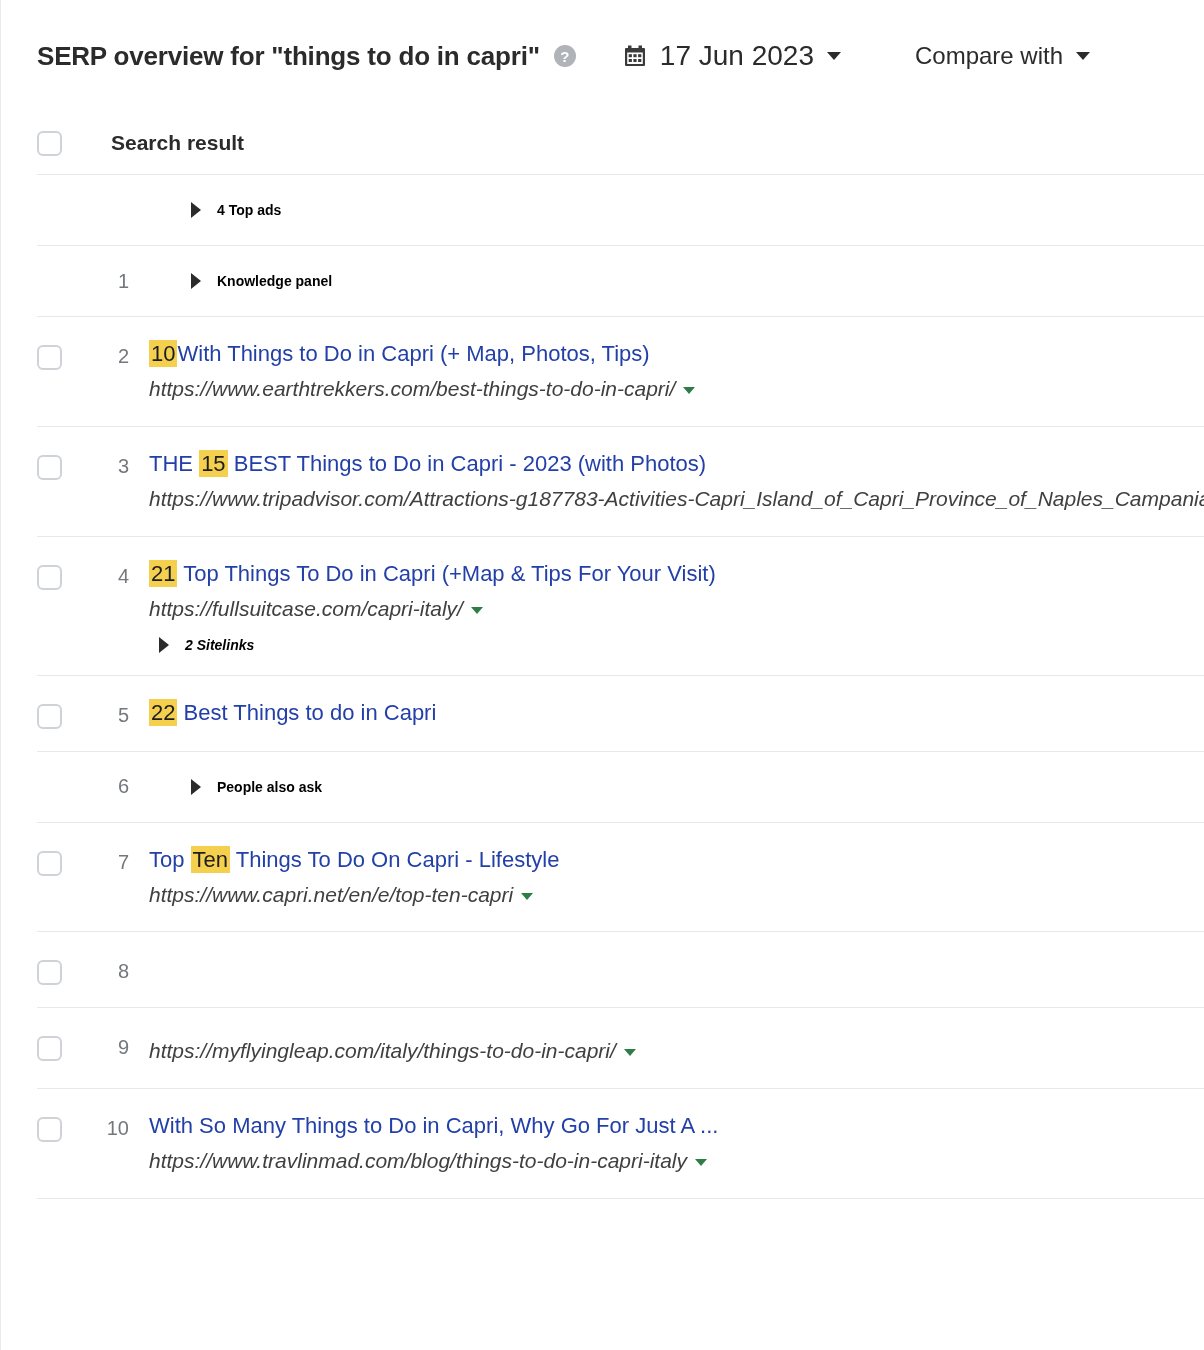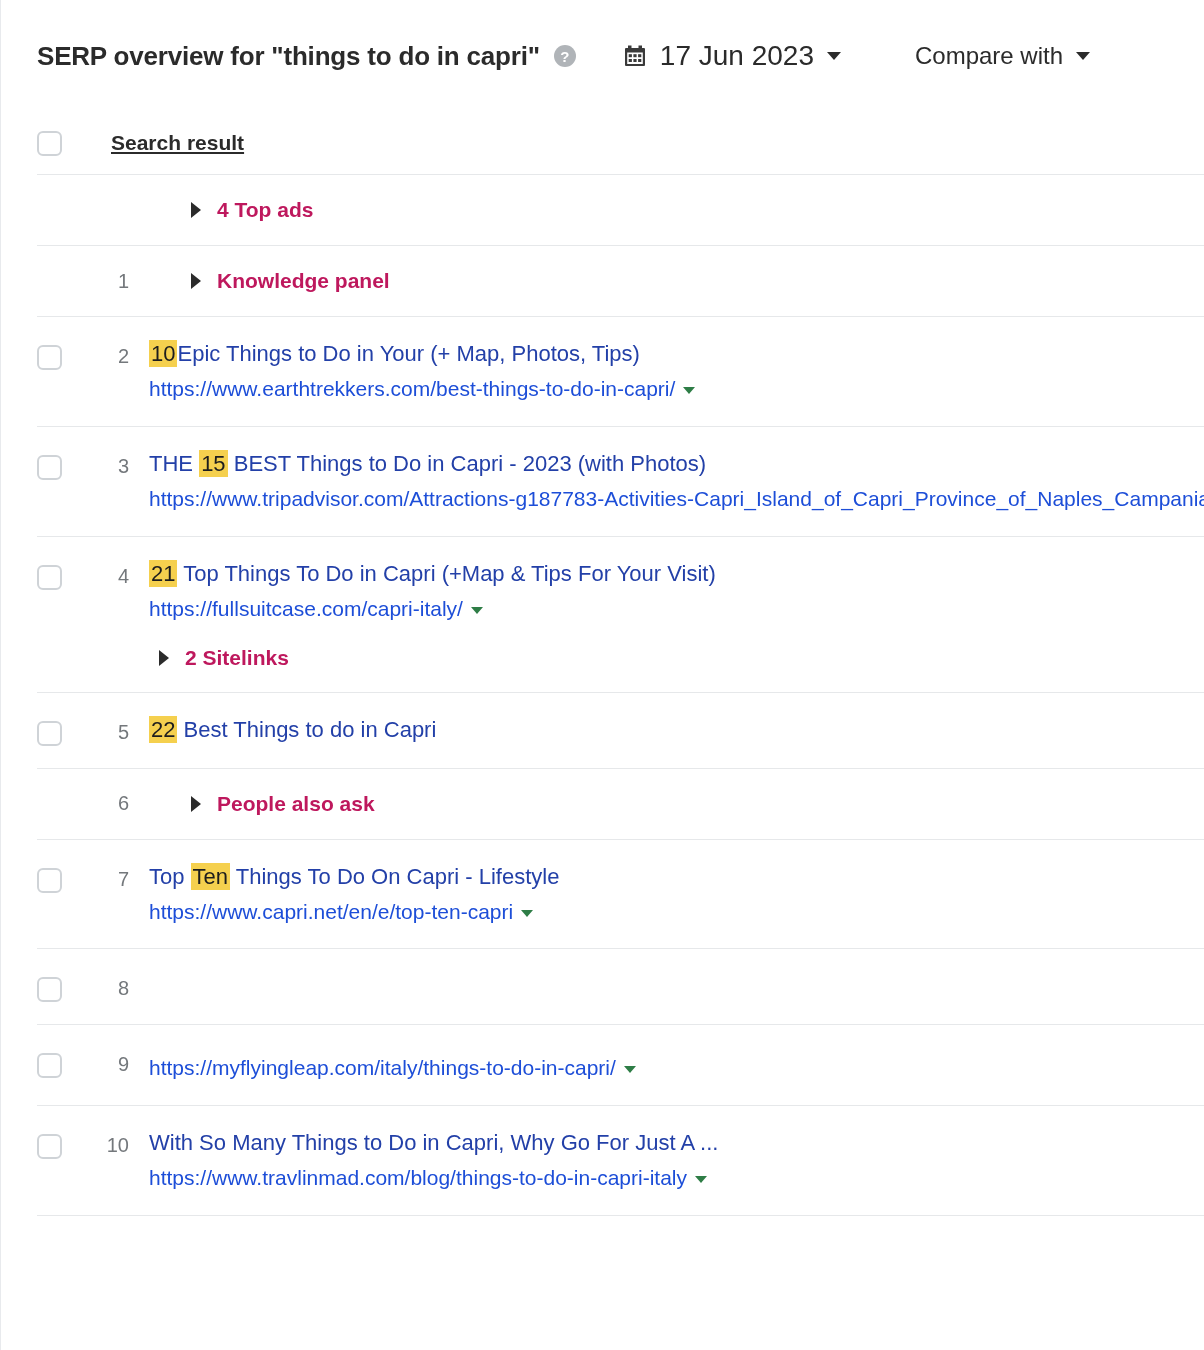--- a/index.html
+++ b/index.html
@@ -101,21 +101,20 @@
     display: flex;
     align-items: center;
     padding-left: 36px;
     box-sizing: border-box;
   }
   .hrow-label {
     font-size: 21px;
     font-weight: bold;
     color: #2b2b2b;
     margin-left: 49px;
-    text-decoration: underline;
   }
 
   .divider {
     height: 1px;
     background: #e6e8ea;
     margin-left: 36px;
     margin-right: 0px;
   }
 
   
@@ -153,23 +152,23 @@
   .tri {
     width: 0; height: 0;
     border-top: 8px solid transparent;
     border-bottom: 8px solid transparent;
     border-left: 10px solid #2b2b2b;
     margin-right: 16px;
     flex: none;
     cursor: pointer;
   }
   .feat-label {
-    font-size: 21px;
+    font-size: 14px;
     font-weight: bold;
-    color: #be185d;
+    color: #000000;
   }
   .feat-inner {
     display: flex;
     align-items: center;
     margin-left: 46px;
   }
 
   
   .res-row {
     display: flex;
@@ -193,41 +192,43 @@
     white-space: nowrap;
     cursor: pointer;
   }
   .res-title .hl {
     background: #f5d04e;
     color: #1d1d1d;
     padding: 1px 2px;
   }
   .res-url {
     font-size: 21px;
-    color: #1d4ed8;
+    color: #404040;
     line-height: 1.42;
     margin-top: 6px;
     cursor: pointer;
     word-break: break-all;
+    font-style: italic;
   }
   .res-url .caret-sm {
     display: inline-block;
     width: 0; height: 0;
     border-left: 6px solid transparent;
     border-right: 6px solid transparent;
     border-top: 7px solid #2e7d46;
     margin-left: 8px;
     vertical-align: 2px;
   }
   .nowrapurl { white-space: nowrap; }
   .sublink-row {
     display: flex;
     align-items: center;
-    margin-top: 22px;
+    margin-top: 13px;
     margin-left: 10px;
+    font-style: italic;
   }
 </style>
 </head>
 <body>
 
 <div class="page">
 
   <div class="header">
     <span class="serp-title">SERP overview for "things to do in capri"</span>
     <span class="help-icon">?</span>
@@ -282,21 +283,21 @@
     </span>
   </div>
   <div class="divider"></div>
 
   <div class="res-row">
     <span class="cb-col">
         <span class="checkbox"></span>
       </span>
     <span class="pos-col">2</span>
     <div class="res-body">
-      <div class="res-title"><span class="hl">10</span><span>Epic Things to Do in Your (+ Map, Photos, Tips)</span></div>
+      <div class="res-title"><span class="hl">10</span><span>With Things to Do in Capri (+ Map, Photos, Tips)</span></div>
       <div class="res-url nowrapurl"><span>https://www.earthtrekkers.com/best-things-to-do-in-capri/</span><span class="caret-sm"></span></div>
     </div>
   </div>
   <div class="divider"></div>
 
   <div class="res-row">
     <span class="cb-col">
         <span class="checkbox"></span>
       </span>
     <span class="pos-col">3</span>

